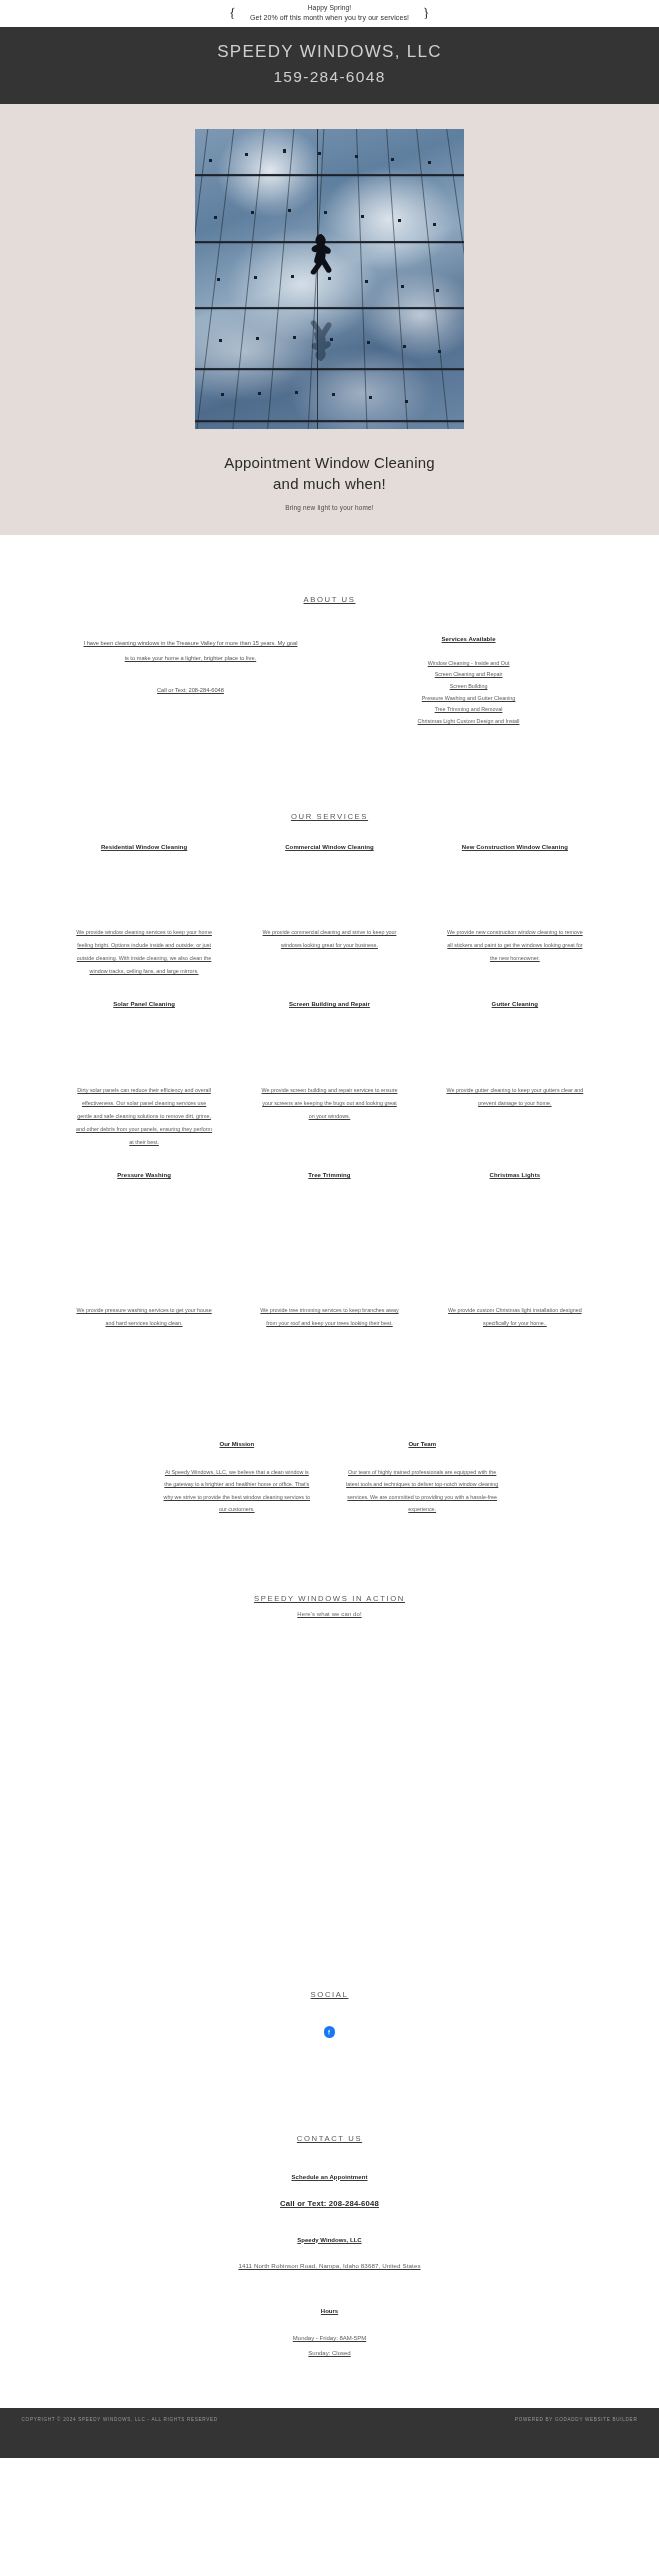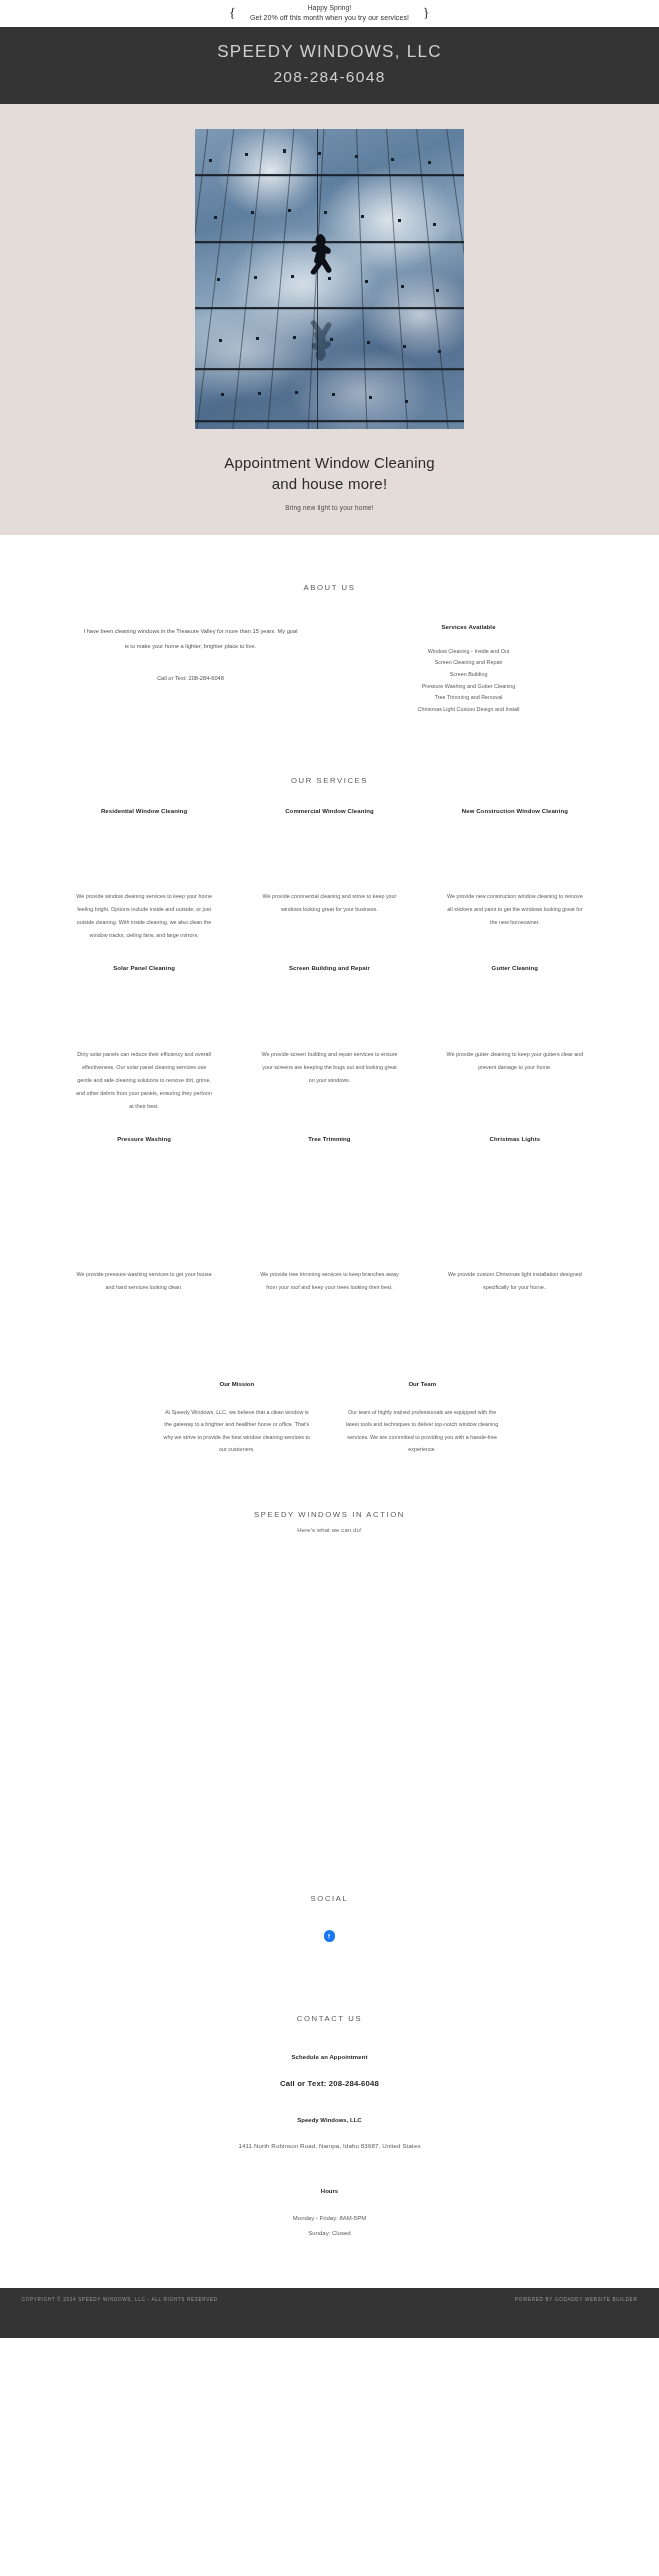--- a/index.html
+++ b/index.html
@@ -146,21 +146,21 @@
   }
   .hero-sub {
     margin-top: 9.3px;
     font-size: 6.4px;
     color: #4a4a4a;
     letter-spacing: 0.2px;
   }
 
   
   .section { background: #ffffff; }
-  .wrap { width: 581px; margin: 0 auto; padding: 0 12.4px; }
+  .wrap { width: 581px; margin: 12px auto; padding: 0 12.4px; text-decoration: underline; }
 
   .section-title {
     text-align: center;
     font-size: 7.7px;
     letter-spacing: 1.6px;
     font-weight: 400;
     color: #585858;
     text-transform: uppercase;
   }
   .section-sub {
@@ -345,21 +345,21 @@
   <div class="announce-inner">
     <span class="brace brace-l">}</span>
     <div class="announce-line1">Happy Spring!</div>
     <div class="announce-line2">Get 20% off this month when you try our services!</div>
     <span class="brace brace-r">}</span>
   </div>
 </div>
 
 <header class="site-header">
   <div class="site-title">Speedy Windows, LLC</div>
-  <div class="site-phone">208-284-6048</div>
+  <div class="site-phone">159-284-6048</div>
 </header>
 
 <section class="hero">
   <div class="hero-image-wrap">
     <div class="glass"></div>
 
     <div class="glass-h" style="top:45px"></div>
     <div class="glass-h" style="top:112px"></div>
     <div class="glass-h" style="top:178px"></div>
     <div class="glass-h" style="top:239px"></div>
@@ -421,21 +421,21 @@
     <div class="cleaner" style="top:57%;transform:scaleY(-1);opacity:.45;filter:blur(0.5px)">
       <svg width="32" height="61" viewBox="0 0 62 118" fill="#10202e">
         <path d="M30 0c-4 1-8 4-9 8-2 5 0 10 3 12l-7 3c-3 2-5 5-4 8 2 4 6 5 9 4l10-4 8 6c3 2 7 2 9-1 2-3 1-7-2-9l-9-6 2-6c1-5-2-10-6-13-1-1-2-2-4-2z"></path>
         <path d="M24 28l-6 22c-1 4 1 7 4 7l-10 14c-2 3-1 6 2 7 3 1 6 0 7-2l12-17 8 13c2 3 6 4 8 2 3-2 3-5 1-8l-11-18 2-18z"></path>
       </svg>
     </div>
   </div>
 
   <h1 class="hero-title">
     <span>Appointment Window Cleaning</span><br>
-    <span>and house more!</span>
+    <span>and much when!</span>
   </h1>
   <div class="hero-sub">Bring new light to your home!</div>
 </section>
 
 <section class="section about-section">
   <div class="wrap">
     <h2 class="section-title">ABOUT US</h2>
     <div class="about-grid">
       <div class="about-col">
         <p class="about-body">I have been cleaning windows in the Treasure Valley for more than 15 years. My goal is to make your home a lighter, brighter place to live.</p>

